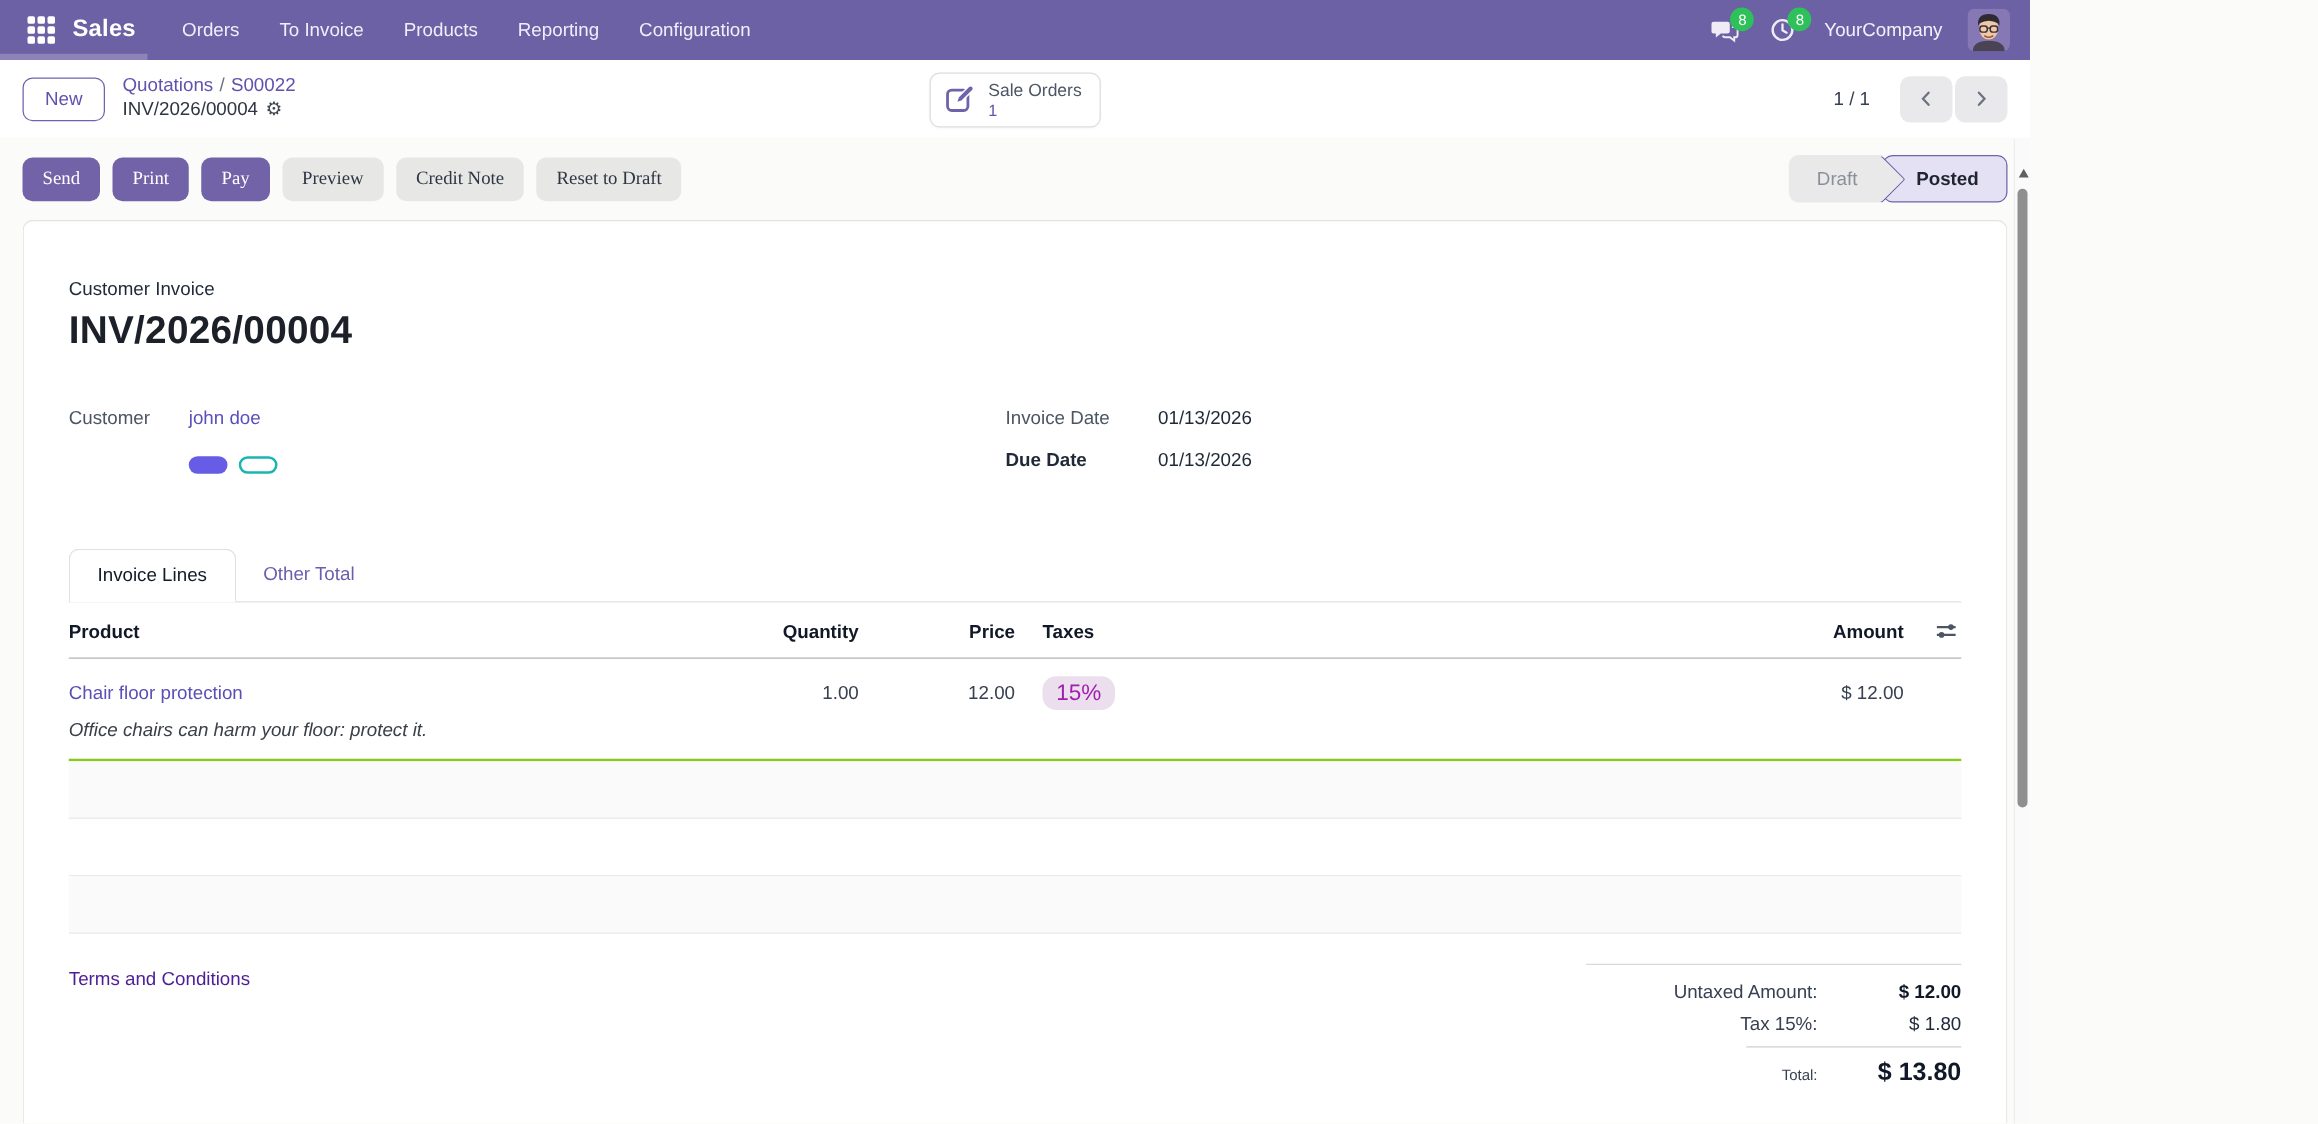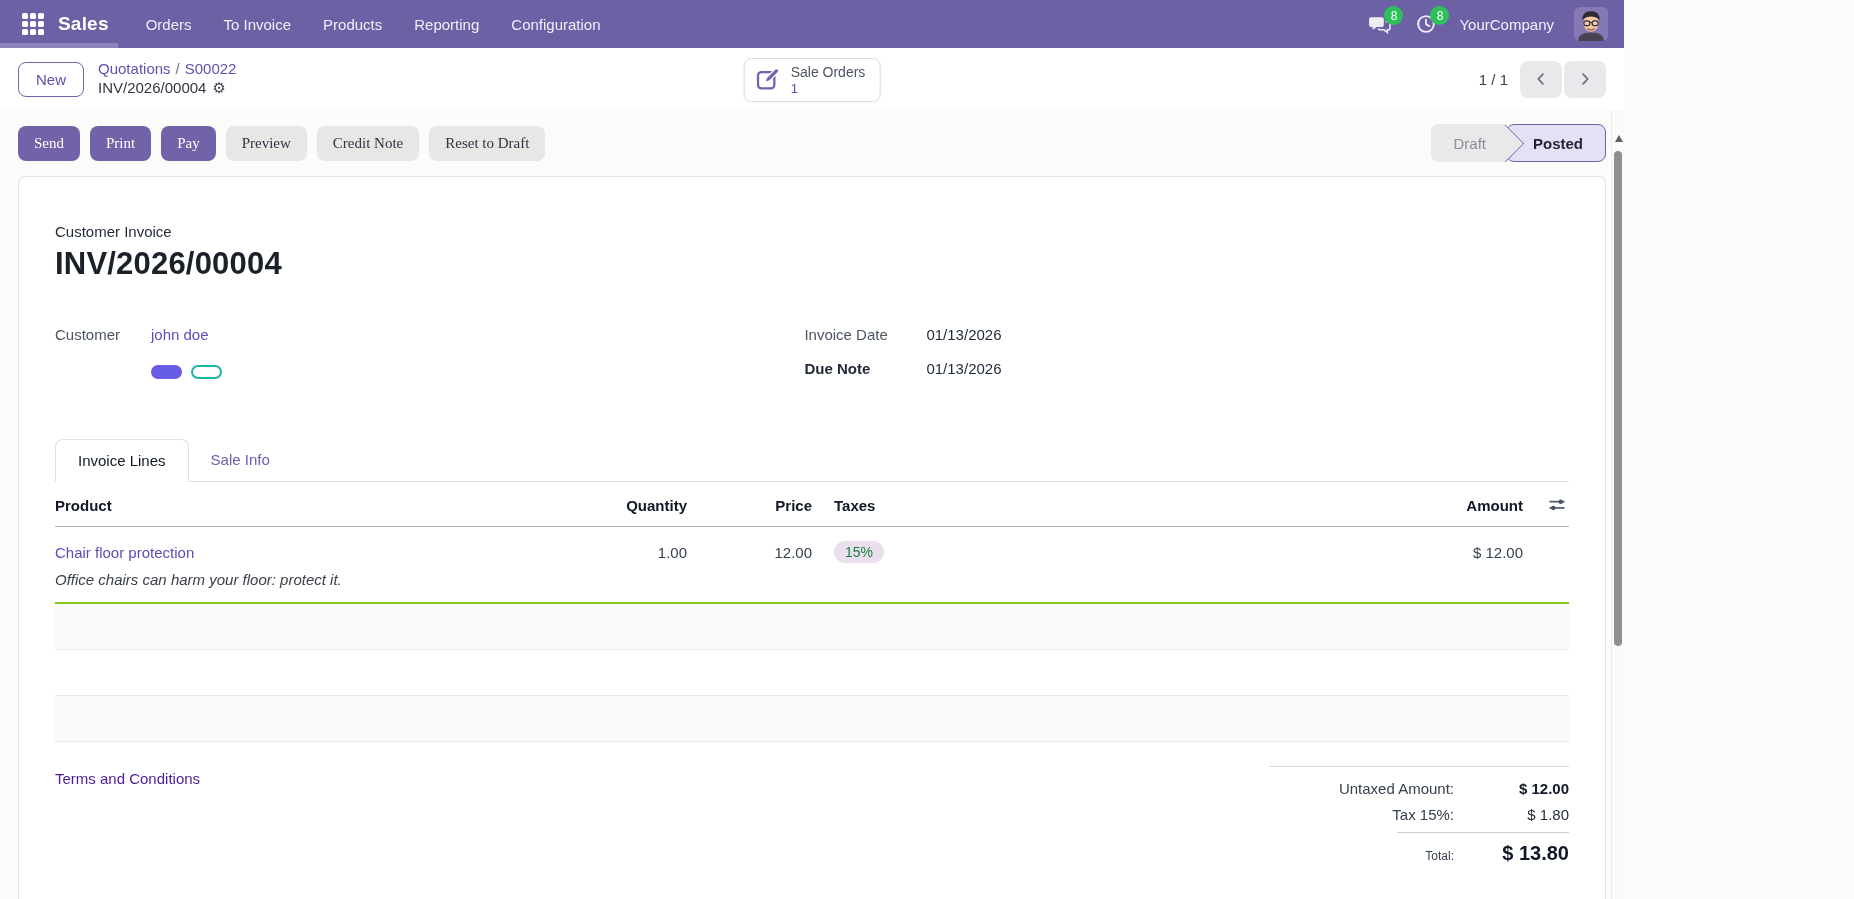--- a/index.html
+++ b/index.html
@@ -29,21 +29,21 @@
   .breadcrumbs { margin-left:14px; line-height:1.25; }
   .bc-line1 { font-size:15px; }
   .bc-link { color:var(--link-purple,#5F53AE); text-decoration:none; cursor:pointer; }
   .bc-sep { color:#6b7280; margin:0 5px; }
   .bc-line2 { font-size:15px; color:#2f3642; display:flex; align-items:center; gap:6px; }
   .gear { color:#3f4652; font-size:15px; cursor:pointer; }
   .stat-btn { position:absolute; left:50%; transform:translateX(-50%); top:10px; background:#fff; border:1px solid #ddd; border-radius:8px; padding:5px 14px 5px 10px; display:flex; align-items:center; gap:9px; cursor:pointer; box-shadow:0 1px 2px rgba(0,0,0,.03); }
   .stat-txt { display:flex; flex-direction:column; align-items:flex-start; line-height:1.2; }
   .stat-label { font-size:14px; color:#4b5563; }
   .stat-count { font-size:13px; color:#5F53AE; }
-  .pager { margin-left:auto; display:flex; align-items:center; gap:12px; }
+  .pager { margin-left:auto; display:flex; align-items:center; gap:24px; }
   .pager-text { color:#374151; font-size:15px; }
   .pager-btns { display:flex; gap:2px; }
   .pager-btn { width:42px; height:37px; background:#e9e9eb; border:none; border-radius:8px; display:flex; align-items:center; justify-content:center; cursor:pointer; }
 
   
   .action-bar { display:flex; align-items:center; padding:14px 18px 8px; flex:0 0 auto; }
   .btn-group { display:flex; gap:10px; }
   .btn { border:none; border-radius:8px; padding:9px 16px; font-size:15px; cursor:pointer; font-family:Liberation Serif, serif; }
   .btn-primary { background:var(--primary-button,#7262A8); color:#fff; }
   .btn-secondary { background:#e7e7e6; color:#2f3642; }
@@ -77,21 +77,21 @@
   .tab.inactive { color:#6A5FAE; }
 
   
   .trow { display:grid; grid-template-columns:520px 112px 125px 1fr 170px 46px; align-items:center; }
   .thead { padding:13px 0 11px; border-bottom:1px solid #b3b3b3; font-weight:bold; color:#111827; }
   .cell-r { text-align:right; }
   .cell-taxes { padding-left:22px; text-align:left; }
   .cell-icon { display:flex; justify-content:flex-end; padding-right:2px; }
   .line-row { padding:14px 0 2px; }
   .product-link { color:#5A4FB8; text-decoration:none; cursor:pointer; }
-  .tax-pill { display:inline-block; background:var(--tax-pill-bg,#EBDFEE); color:#15803d; font-size:14px; padding:3px 11px; border-radius:11px; }
+  .tax-pill { display:inline-block; background:var(--tax-pill-bg,#EBDFEE); color:#a21caf; font-size:18px; padding:3px 11px; border-radius:11px; }
   .desc-row { padding:6px 0 14px; border-bottom:2px solid #84cc16; }
   .desc { grid-column:1 / -1; font-style:italic; color:#3b4048; }
   .empty-row { height:46px; border-bottom:1px solid #e9e9e9; }
   .empty-row.shade { background:#fafafa; }
 
   
   .sheet-footer { display:flex; justify-content:space-between; margin-top:24px; }
   .terms { color:#4c1d95; margin-top:4px; cursor:text; }
   .totals { width:300px; border-top:1px solid #d8d8d8; padding-top:13px; }
   .total-row { display:flex; align-items:baseline; margin-bottom:9px; }
@@ -230,28 +230,28 @@
             <a class="link-val">john doe</a>
           </div>
           <div class="tag-row">
             <span class="tag-pill1"></span>
             <span class="tag-pill2"></span>
           </div>
         </div>
         <div class="fields-right">
           <span class="flabel">Invoice Date</span>
           <span class="fvalue">01/13/2026</span>
-          <span class="flabel required">Due Note</span>
+          <span class="flabel required">Due Date</span>
           <span class="fvalue">01/13/2026</span>
         </div>
       </div>
 
       <div class="tabs">
         <div class="tab active">Invoice Lines</div>
-        <div class="tab inactive">Sale Info</div>
+        <div class="tab inactive">Other Total</div>
       </div>
 
       <div class="trow thead">
         <div>Product</div>
         <div class="cell-r">Quantity</div>
         <div class="cell-r">Price</div>
         <div class="cell-taxes">Taxes</div>
         <div class="cell-r">Amount</div>
         <div class="cell-icon">
           <svg width="20" height="20" viewBox="0 0 24 24">

